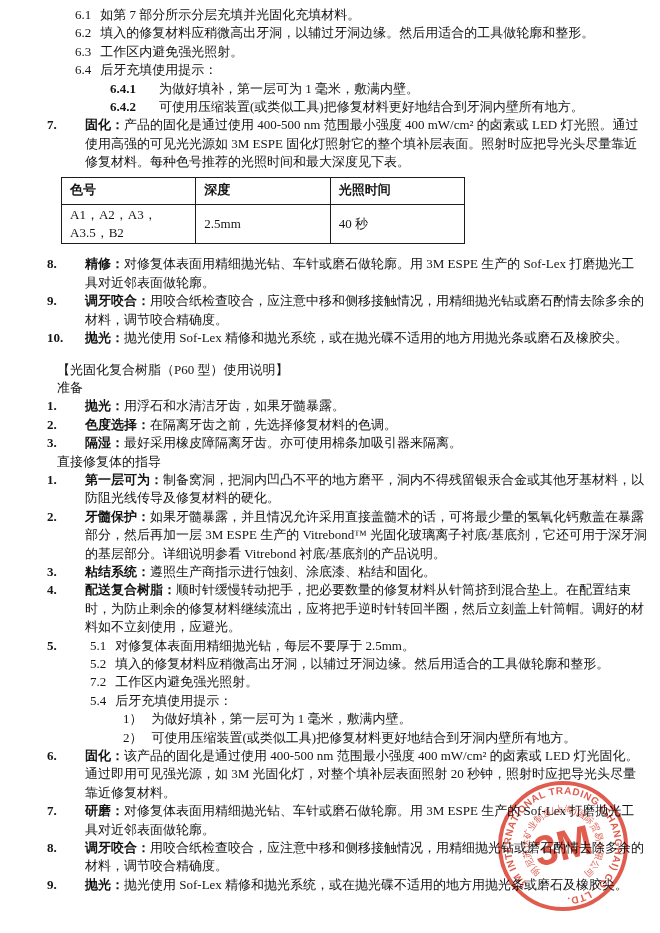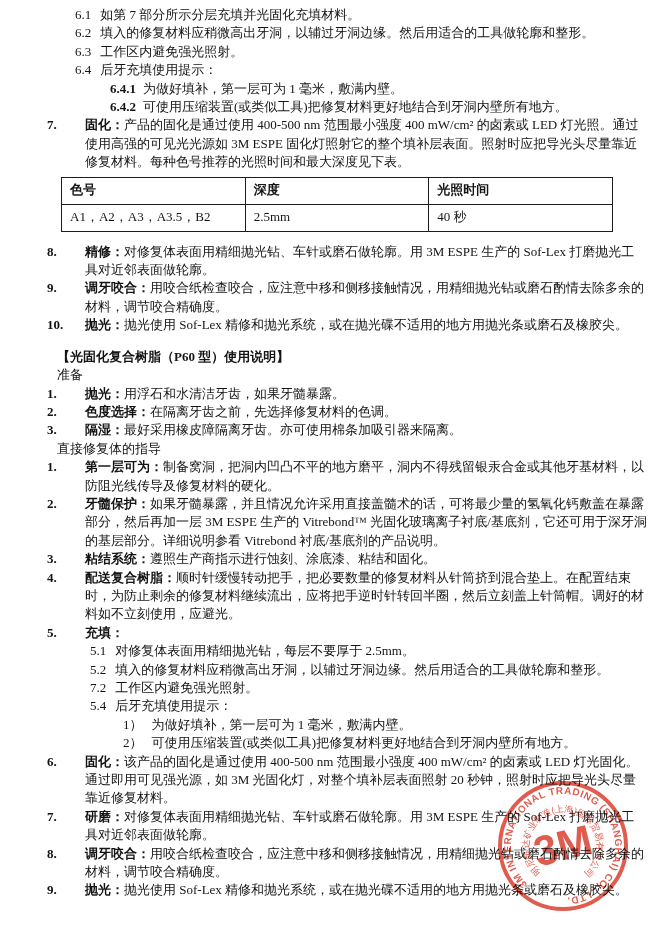--- a/index.html
+++ b/index.html
@@ -11,34 +11,34 @@
   }
   .content{position:absolute;left:47px;top:6px;width:600px;}
   
   .li{display:flex;align-items:flex-start;}
   .li .num{flex:0 0 38px;font-weight:bold;}
   .li .body{flex:1;}
   .term{font-weight:bold;}
   
   .sub{margin-left:28px;display:flex;}
   .sub .snum{margin-right:9px;white-space:nowrap;}
-  .sub2{margin-left:63px;display:flex;}
+  .sub2{margin-left:63px;display:flex;gap:16px;}
   .sub2 .snum{margin-right:7px;font-weight:bold;white-space:nowrap;}
   .inner-sub{margin-left:5px;display:flex;font-family:Liberation Serif, serif;}
   .inner-sub .snum{margin-right:9px;white-space:nowrap;}
   .inner-hint{margin-left:38px;display:flex;}
   .inner-hint .snum{margin-right:9px;white-space:nowrap;}
   
-  table.cure{border-collapse:collapse;margin:5px 0 11px 14px;width:552px;table-layout:fixed;}
+  table.cure{border-collapse:collapse;margin:5px 0 11px 14px;width:404px;table-layout:fixed;}
   table.cure th,table.cure td{
     border:1.2px solid #1c1c1c;text-align:left;padding:1px 8px;height:24px;
     font-size:13px;font-weight:normal;
   }
   table.cure th{font-weight:bold;}
-  .sec-title{font-weight:bold;margin:13px 0 0 10px;}
+  .sec-title{font-weight:normal;margin:13px 0 0 10px;}
   .sec-head{font-weight:normal;margin-left:10px;}
   .extra-par{margin-top:0;}
   
   .stamp{position:absolute;left:487px;top:770px;mix-blend-mode:multiply;opacity:0.92;}
   .stamp text{font-family:"Liberation Sans","DejaVu Sans",sans-serif;}
 </style>
 </head>
 <body>
 
 <div class="content">
@@ -134,21 +134,20 @@
     <div class="body"><span class="term">粘结系统：</span><span>遵照生产商指示进行蚀刻、涂底漆、粘结和固化。</span></div>
   </div>
   <div class="li">
     <span class="num">4.</span>
     <div class="body"><span class="term">配送复合树脂：</span><span>顺时针缓慢转动把手，把必要数量的修复材料从针筒挤到混合垫上。在配置结束时，为防止剩余的修复材料继续流出，应将把手逆时针转回半圈，然后立刻盖上针筒帽。调好的材料如不立刻使用，应避光。</span></div>
   </div>
 
   <div class="li">
     <span class="num">5.</span>
     <div class="body">
-      <div class="term">充填：</div>
       <div class="inner-sub">
         <span class="snum">5.1</span>
         <span>对修复体表面用精细抛光钻，每层不要厚于 2.5mm。</span>
       </div>
       <div class="inner-sub">
         <span class="snum">5.2</span>
         <span>填入的修复材料应稍微高出牙洞，以辅过牙洞边缘。然后用适合的工具做轮廓和整形。</span>
       </div>
       <div class="inner-sub">
         <span class="snum">7.2</span>

